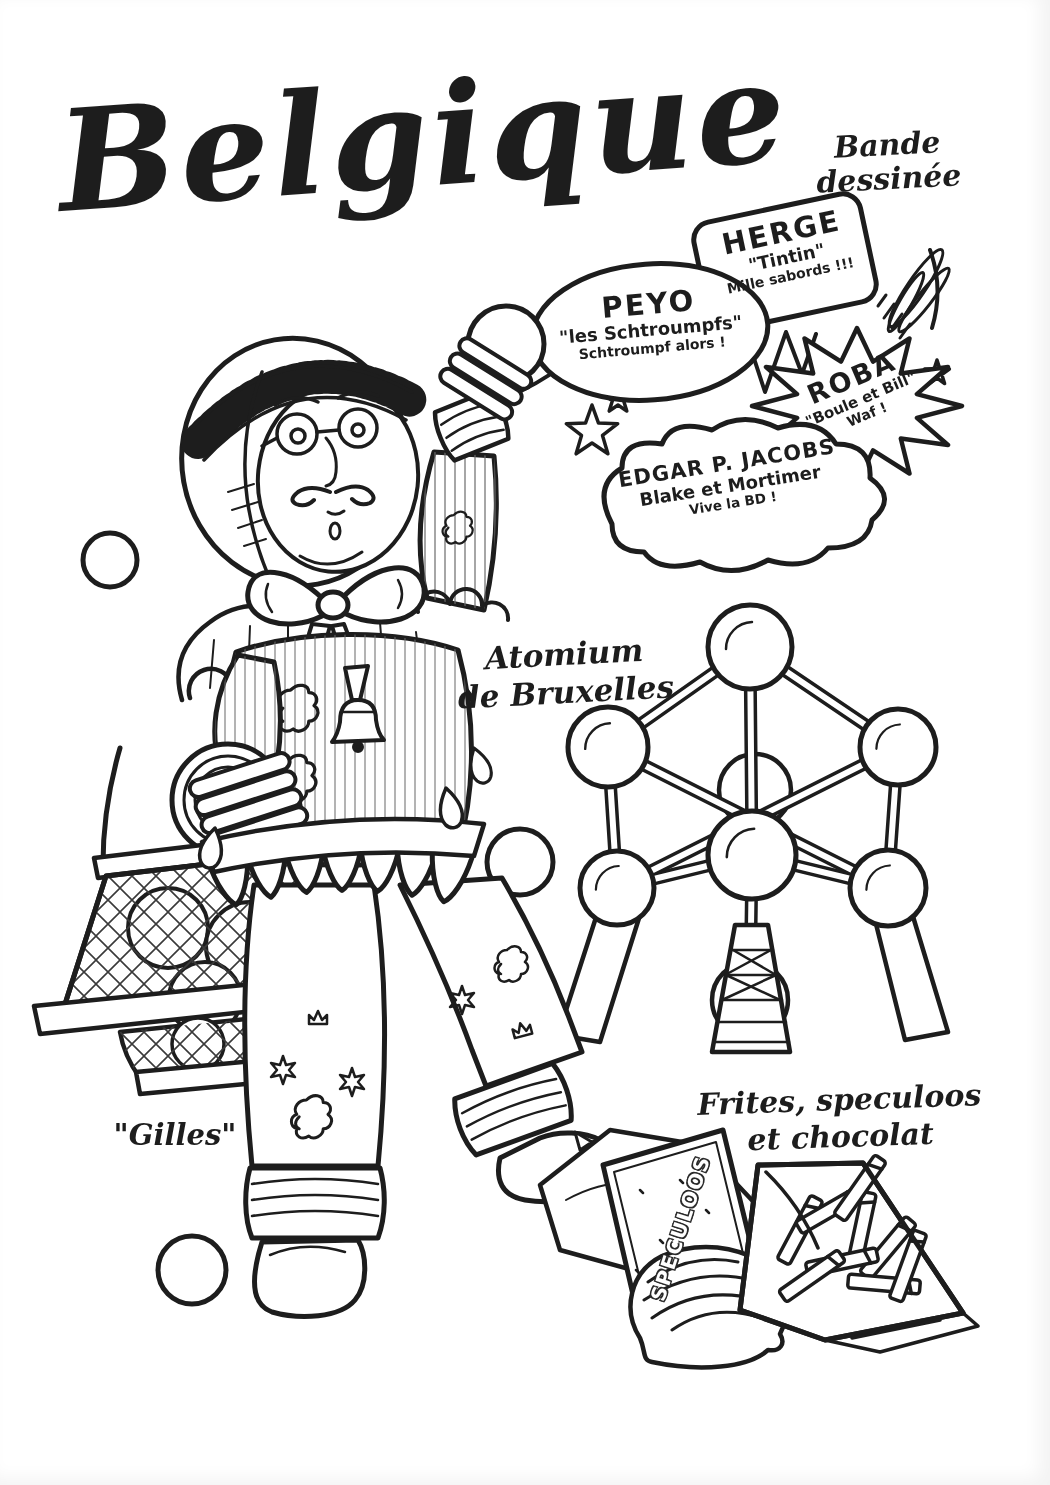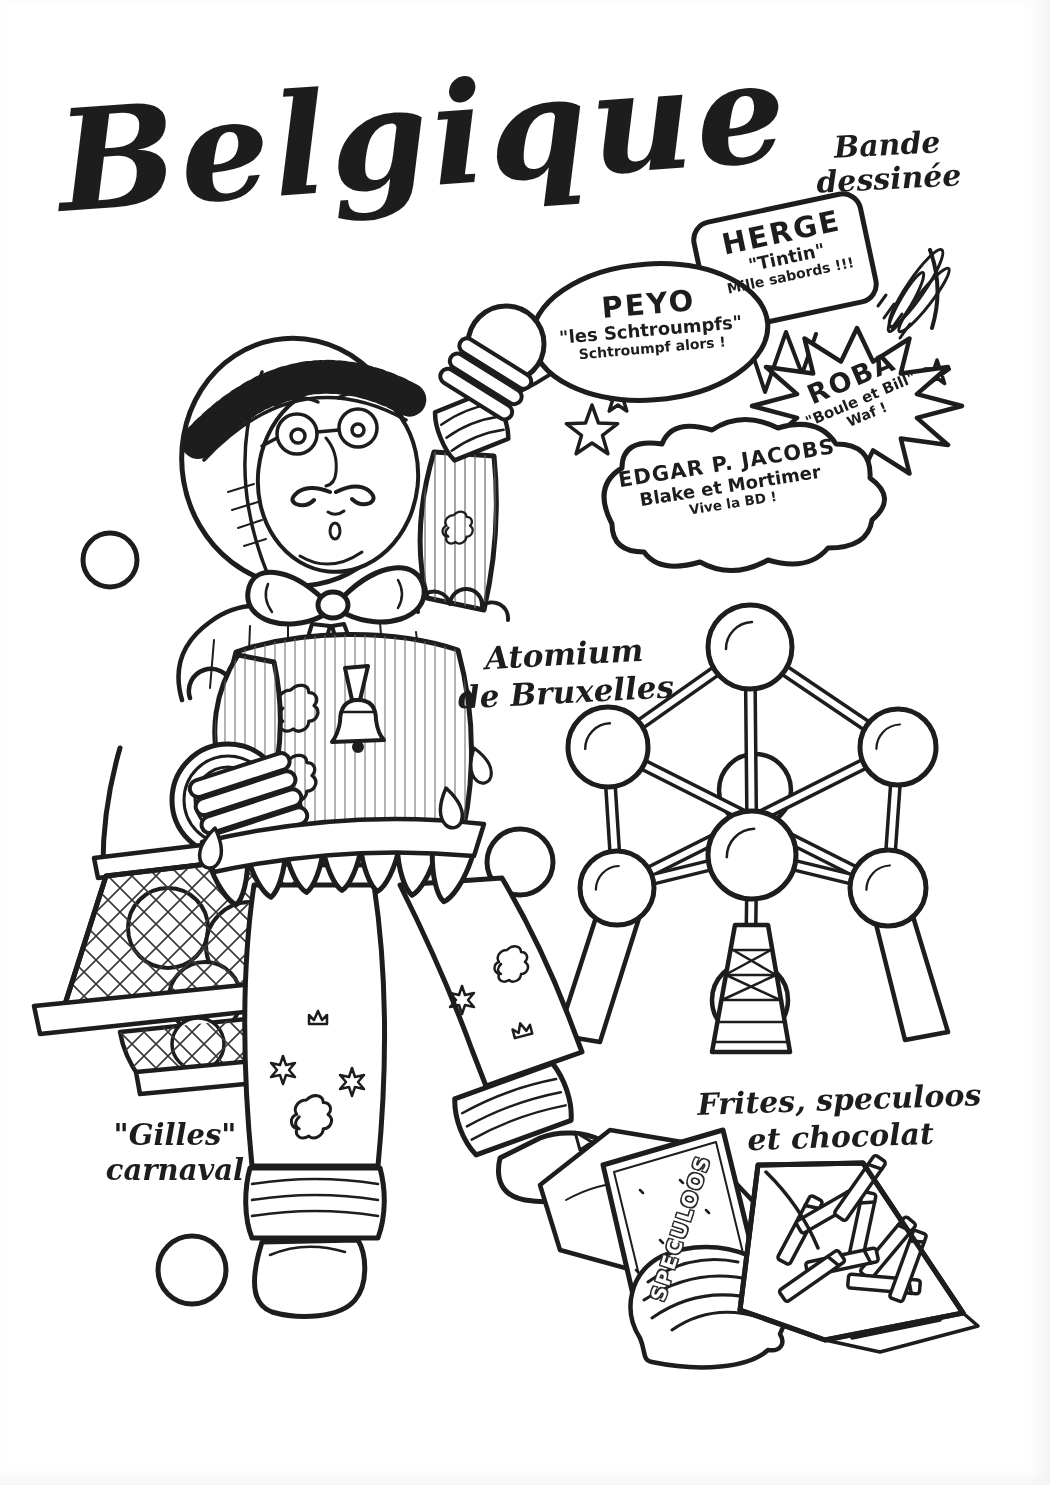--- a/index.html
+++ b/index.html
@@ -357,21 +357,20 @@
     <span class="qt-sm">Vive la BD !</span>
   </div>
 
   <div class="abs script cap cap-atomium" style="left:450px;top:636px;width:230px;">
     <span>Atomium</span>
     <span>de Bruxelles</span>
   </div>
 
   <div class="abs script cap cap-gilles" style="left:80px;top:1118px;width:190px;">
     <span>"Gilles"</span>
-    <span>carnaval</span>
   </div>
 
   <div class="abs script cap cap-food" style="left:695px;top:1082px;width:290px;">
     <span>Frites, speculoos</span>
     <span>et chocolat</span>
   </div>
 
   <div class="abs pack-label" style="left:598px;top:1216px;width:165px;">SPECULOOS</div>
 
 </div>

